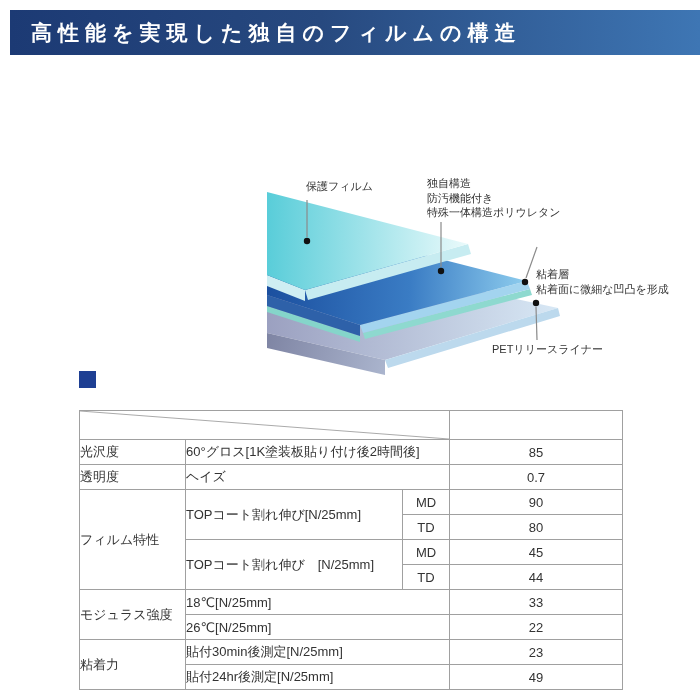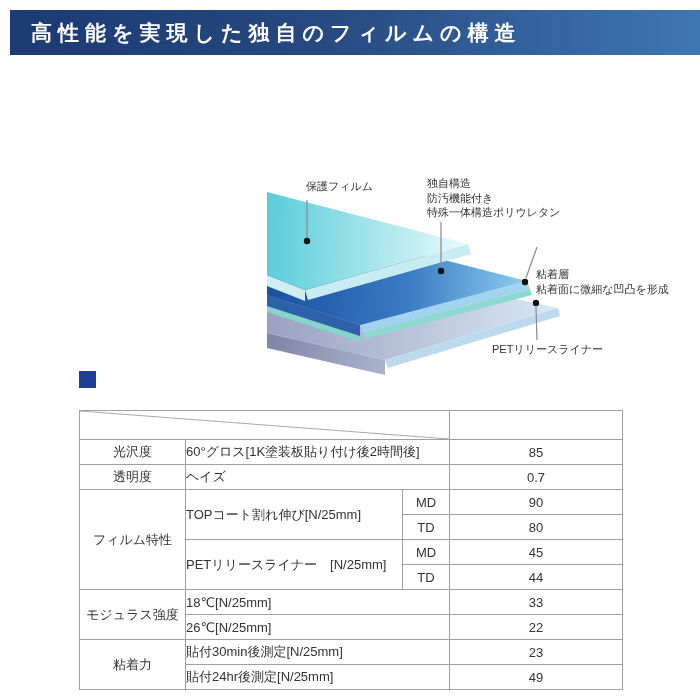--- a/index.html
+++ b/index.html
@@ -49,21 +49,21 @@
     border:1px solid #a0a0a0;height:24px;padding:0;
     vertical-align:middle;background:#fff;
   }
   table.spec tr.head td{height:28px;}
   td.cell-diag{position:relative;}
   td.cell-diag svg{position:absolute;left:0;top:0;width:100%;height:100%;display:block;}
   td.cell-product{
     background:linear-gradient(90deg,#5a97cf 0%,#38619f 55%,#1d3a8c 100%);
     color:#fff;font-weight:bold;text-align:center;font-size:13.5px;
   }
-  td.cell-cat{padding-left:11px;text-align:center;font-family:Liberation Mono, monospace;}
+  td.cell-cat{padding-left:11px;text-align:left;font-family:Liberation Mono, monospace;}
   td.cell-method{padding-left:13px;text-align:left;}
   td.cell-dir{text-align:center;}
   td.cell-val{text-align:center;}
 </style>
 </head>
 <body>
 
 <div class="page">
 
   <div class="titlebar">
@@ -172,21 +172,21 @@
         <td class="cell-cat" rowspan="4">フィルム特性</td>
         <td class="cell-method" rowspan="2">TOPコート割れ伸び[N/25mm]</td>
         <td class="cell-dir">MD</td>
         <td class="cell-val">90</td>
       </tr>
       <tr>
         <td class="cell-dir">TD</td>
         <td class="cell-val">80</td>
       </tr>
       <tr>
-        <td class="cell-method" rowspan="2">PETリリースライナー　[N/25mm]</td>
+        <td class="cell-method" rowspan="2">TOPコート割れ伸び　[N/25mm]</td>
         <td class="cell-dir">MD</td>
         <td class="cell-val">45</td>
       </tr>
       <tr>
         <td class="cell-dir">TD</td>
         <td class="cell-val">44</td>
       </tr>
       <tr>
         <td class="cell-cat" rowspan="2">モジュラス強度</td>
         <td class="cell-method" colspan="2">18℃[N/25mm]</td>

